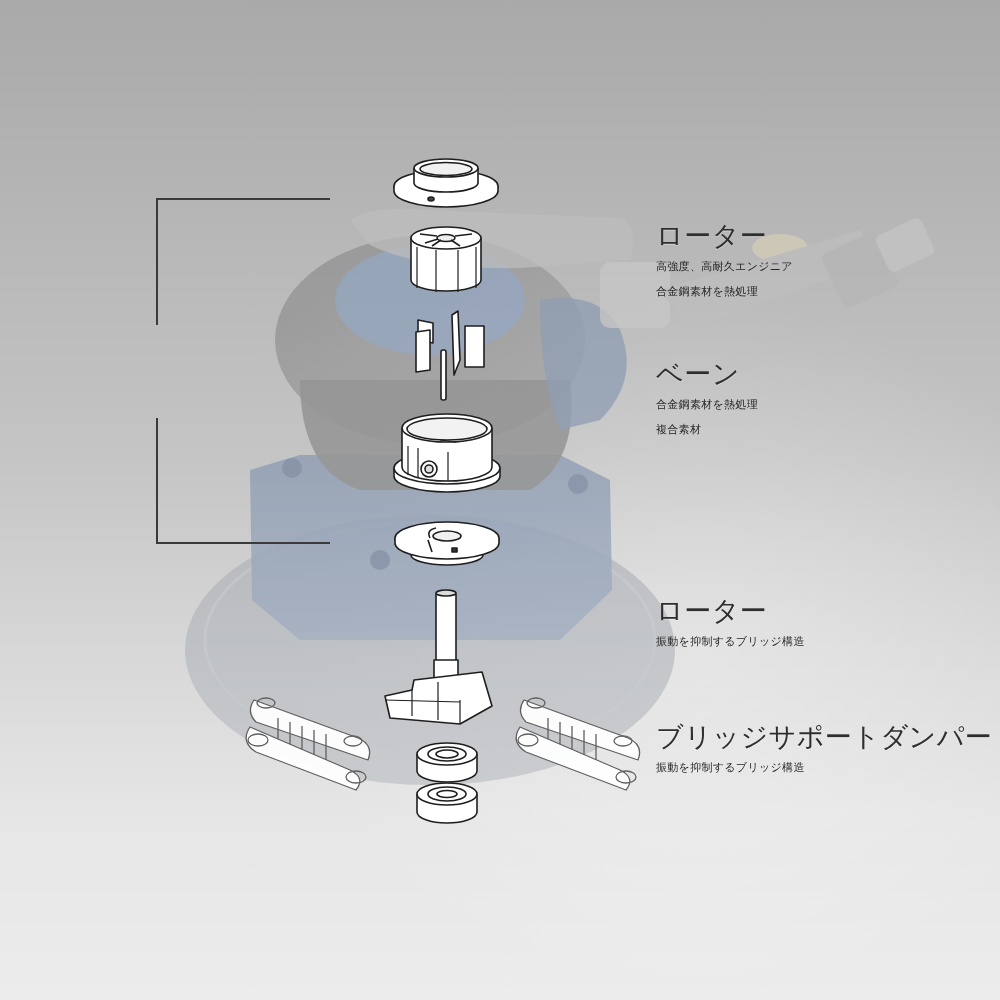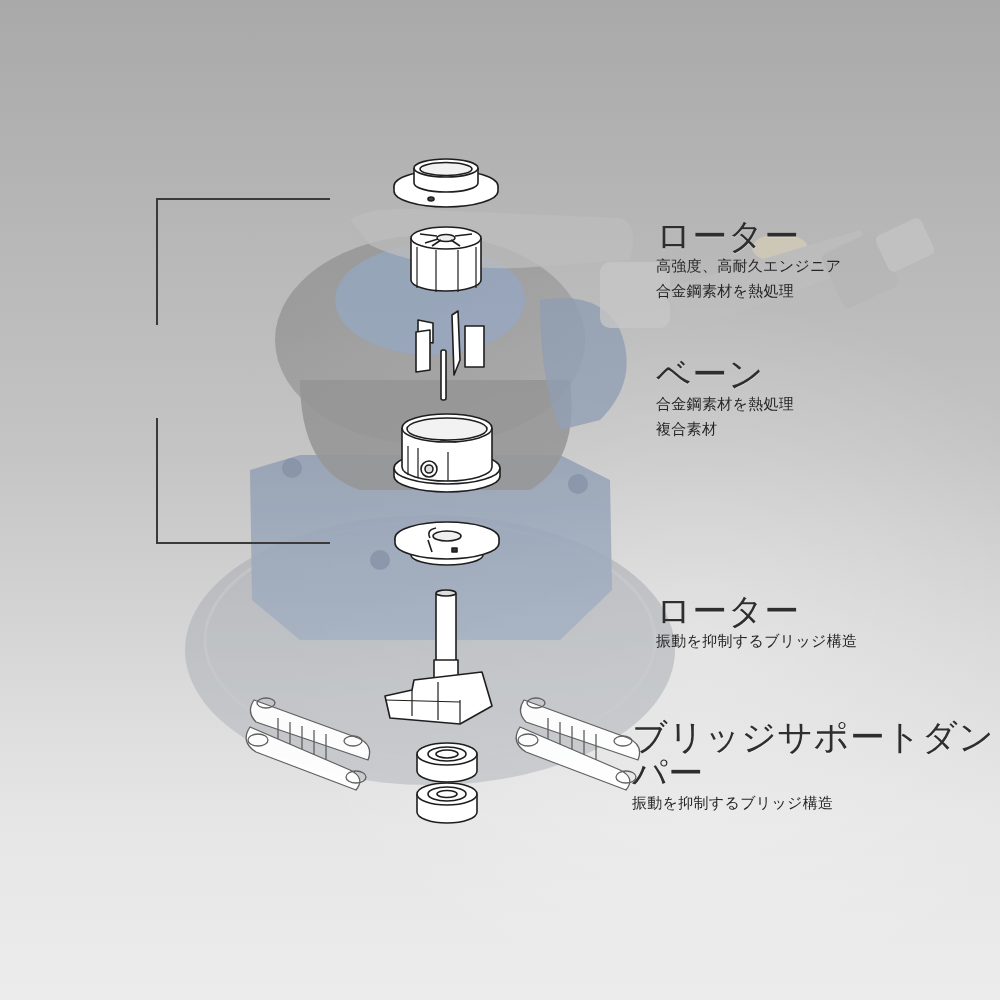--- a/index.html
+++ b/index.html
@@ -4,23 +4,23 @@
 <style>
   html, body { margin:0; padding:0; }
   body { width:1000px; height:1000px; overflow:hidden; position:relative;
          font-family: "DejaVu Sans", "Liberation Sans", sans-serif; }
   #bg { position:absolute; inset:0;
         background: linear-gradient(180deg, #a9a9a9 0%, #b5b5b5 20%, #c4c4c4 45%, #d7d7d7 65%, #e6e6e6 82%, #ececec 100%); }
   #bg-radial { position:absolute; inset:0;
         background: radial-gradient(ellipse 600px 500px at 700px 650px, rgba(255,255,255,0.35), rgba(255,255,255,0) 70%); }
   svg#art { position:absolute; left:0; top:0; }
   .label { position:absolute; color:#2b2b2b; }
-  .title { font-size:35px; font-weight:400; letter-spacing:0.5px; line-height:36px; color:#2e2e2e;
+  .title { font-size:27px; font-weight:400; letter-spacing:0.5px; line-height:36px; color:#2e2e2e;
            text-shadow: 0 1px 0 rgba(255,255,255,0.35); }
-  .sub { font-size:15px; line-height:25px; color:#262626; letter-spacing:0.3px; }
+  .sub { font-size:11px; line-height:25px; color:#262626; letter-spacing:0.3px; }
   .bracket { position:absolute; background:#3a3a3a; }
 </style>
 </head>
 <body>
 
 <div id="bg"></div>
 <div id="bg-radial"></div>
 
 <svg id="art" width="1000" height="1000" viewBox="0 0 1000 1000">
   <defs>
@@ -180,16 +180,16 @@
 </div>
 
 <div class="label" style="left:656px; top:421px;">
 </div>
 
 <div class="label" style="left:656px; top:593px;">
   <div class="title">ローター</div>
   <div class="sub">振動を抑制するブリッジ構造</div>
 </div>
 
-<div class="label" style="left:632px; top:719px;">
+<div class="label" style="left:656px; top:719px;">
   <div class="title">ブリッジサポートダンパー</div>
   <div class="sub">振動を抑制するブリッジ構造</div>
 </div>
 
 </body></html>

